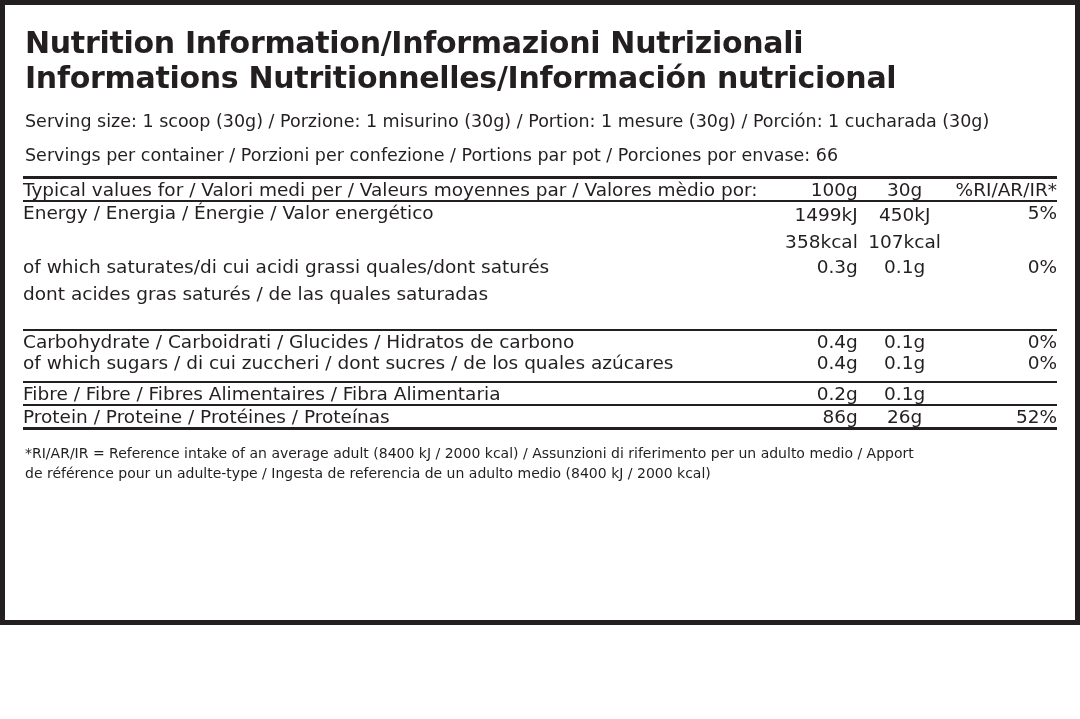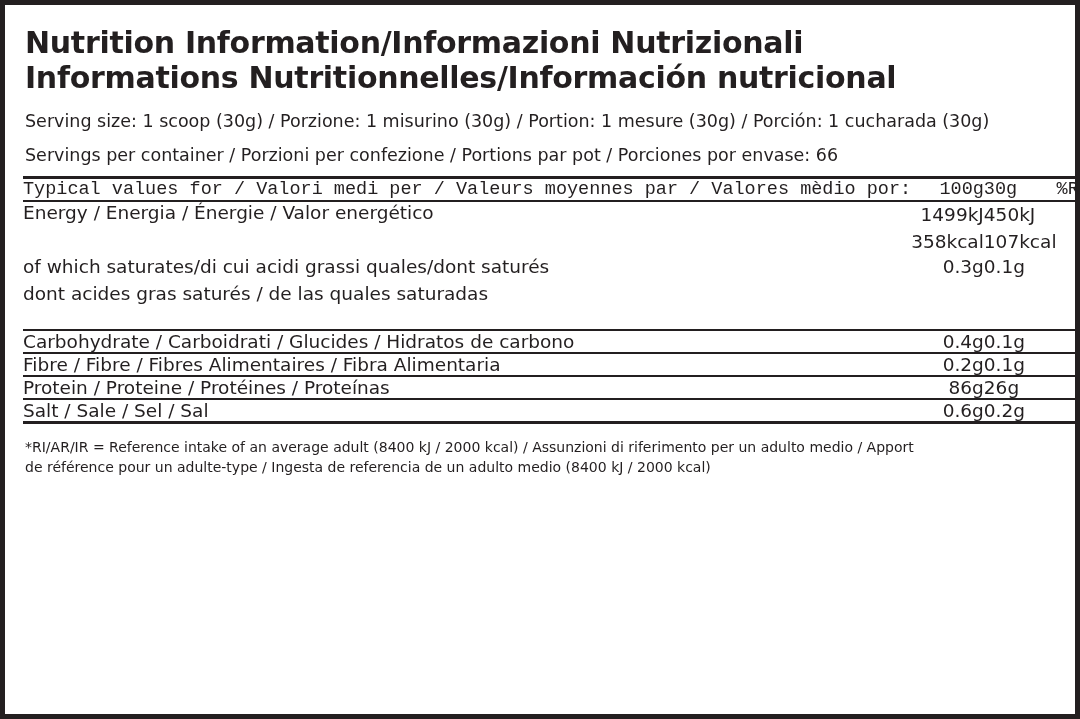--- a/index.html
+++ b/index.html
@@ -9,21 +9,21 @@
   }
   body {
     font-family: "DejaVu Sans", sans-serif;
     width: 1080px;
     height: 719px;
     overflow: hidden;
   }
   .panel {
     box-sizing: border-box;
     width: 1080px;
-    height: 719px;
+    height: 625px;
     border: 5px solid #231f20;
     padding: 16px 18px 10px 18px;
     color: #231f20;
   }
   .title-block {
     margin: 4px 0 12px 2px;
   }
   .title-line {
     font-size: 30px;
     font-weight: bold;
@@ -45,29 +45,28 @@
     width: 100%;
     border-collapse: collapse;
     font-size: 18.5px;
   }
   table.nutri td {
     padding: 0;
     vertical-align: top;
   }
   .col-name { width: auto; text-align: left; padding-left: 2px; }
   .col-100 { width: 145px; text-align: right; padding-right: 6px; }
-  .col-30 { width: 128px; text-align: left; padding-right: 8px; }
+  .col-30 { width: 128px; text-align: center; padding-right: 8px; }
   .col-ri { width: 112px; text-align: right; padding-right: 14px; }
 
   tr.rule-top > td {
     border-top: 2.5px solid #231f20;
   }
   tr.thick-top > td {
     border-top: 3px solid #231f20;
-    font-family: Liberation Mono, monospace;
   }
   .pad-row > td {
     padding-top: 7px;
     padding-bottom: 7px;
   }
   .hdr-row > td {
     padding-top: 7px;
     padding-bottom: 7px;
     font-size: 18.5px;
   }
@@ -148,41 +147,41 @@
         <td class="col-ri"></td>
       </tr>
 
       <tr class="rule-top pad-row">
         <td class="col-name">Carbohydrate / Carboidrati / Glucides / Hidratos de carbono</td>
         <td class="col-100">0.4g</td>
         <td class="col-30">0.1g</td>
         <td class="col-ri">0%</td>
       </tr>
 
+      <tr>
+        <td class="col-name sub" style="padding-bottom:8px;">of which sugars / di cui zuccheri / dont sucres / de los quales azúcares</td>
+        <td class="col-100">0.4g</td>
+        <td class="col-30">0.1g</td>
+        <td class="col-ri">0%</td>
+      </tr>
 
       <tr class="rule-top pad-row">
         <td class="col-name">Fibre / Fibre / Fibres Alimentaires / Fibra Alimentaria</td>
         <td class="col-100">0.2g</td>
         <td class="col-30">0.1g</td>
         <td class="col-ri"></td>
       </tr>
 
       <tr class="rule-top pad-row">
         <td class="col-name">Protein / Proteine / Protéines / Proteínas</td>
         <td class="col-100">86g</td>
         <td class="col-30">26g</td>
         <td class="col-ri">52%</td>
       </tr>
 
-      <tr class="rule-top pad-row">
-        <td class="col-name">Salt / Sale / Sel / Sal</td>
-        <td class="col-100">0.6g</td>
-        <td class="col-30">0.2g</td>
-        <td class="col-ri">3%</td>
-      </tr>
 
       <tr class="thick-top spacer-row">
         <td></td>
         <td></td>
         <td></td>
         <td></td>
       </tr>
     </tbody>
   </table>
 

